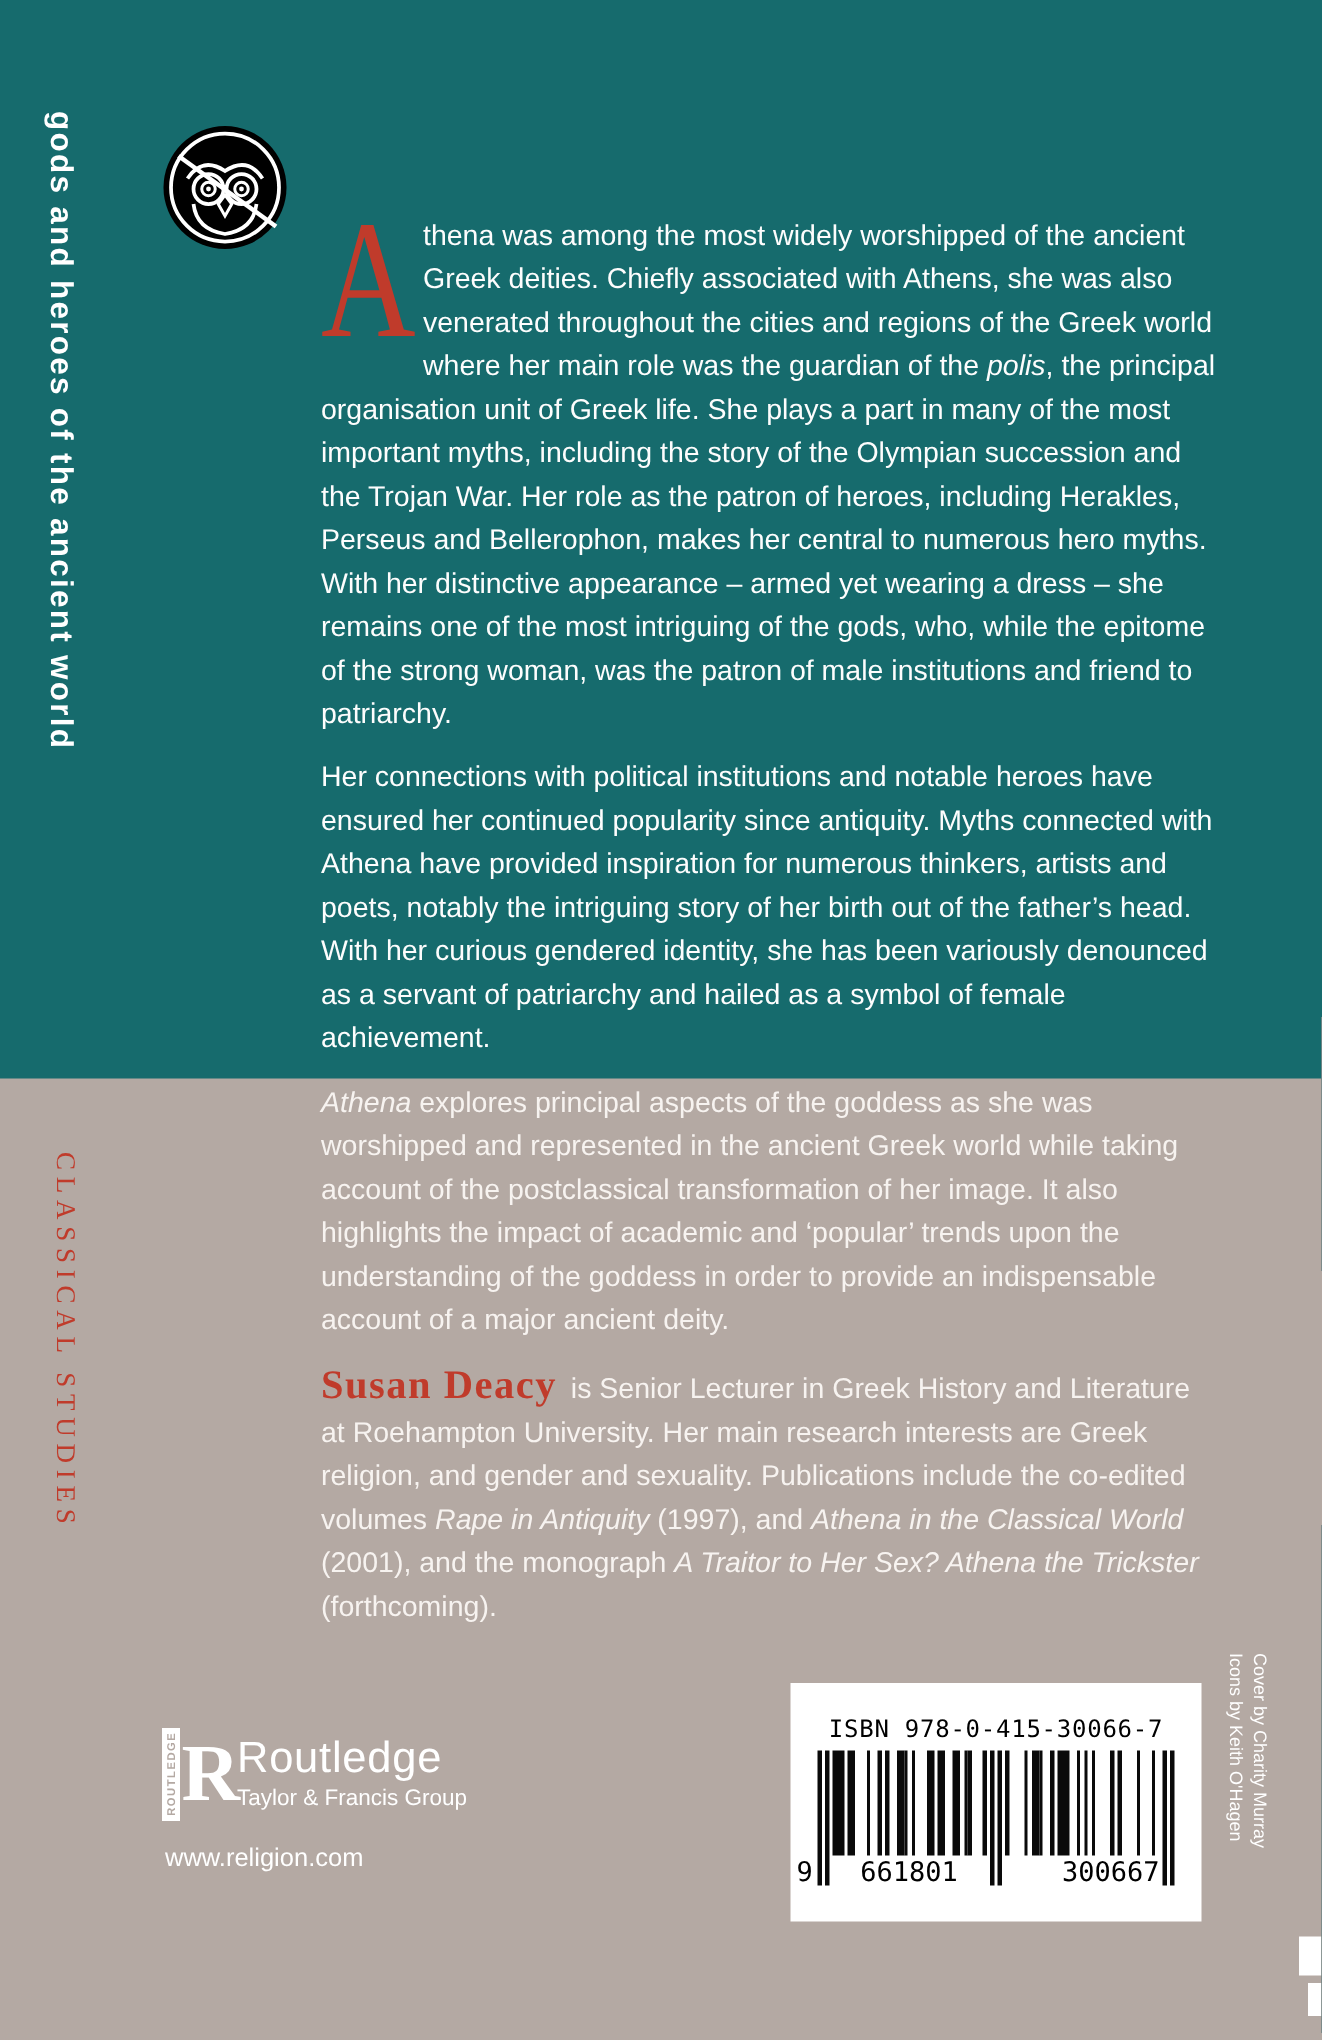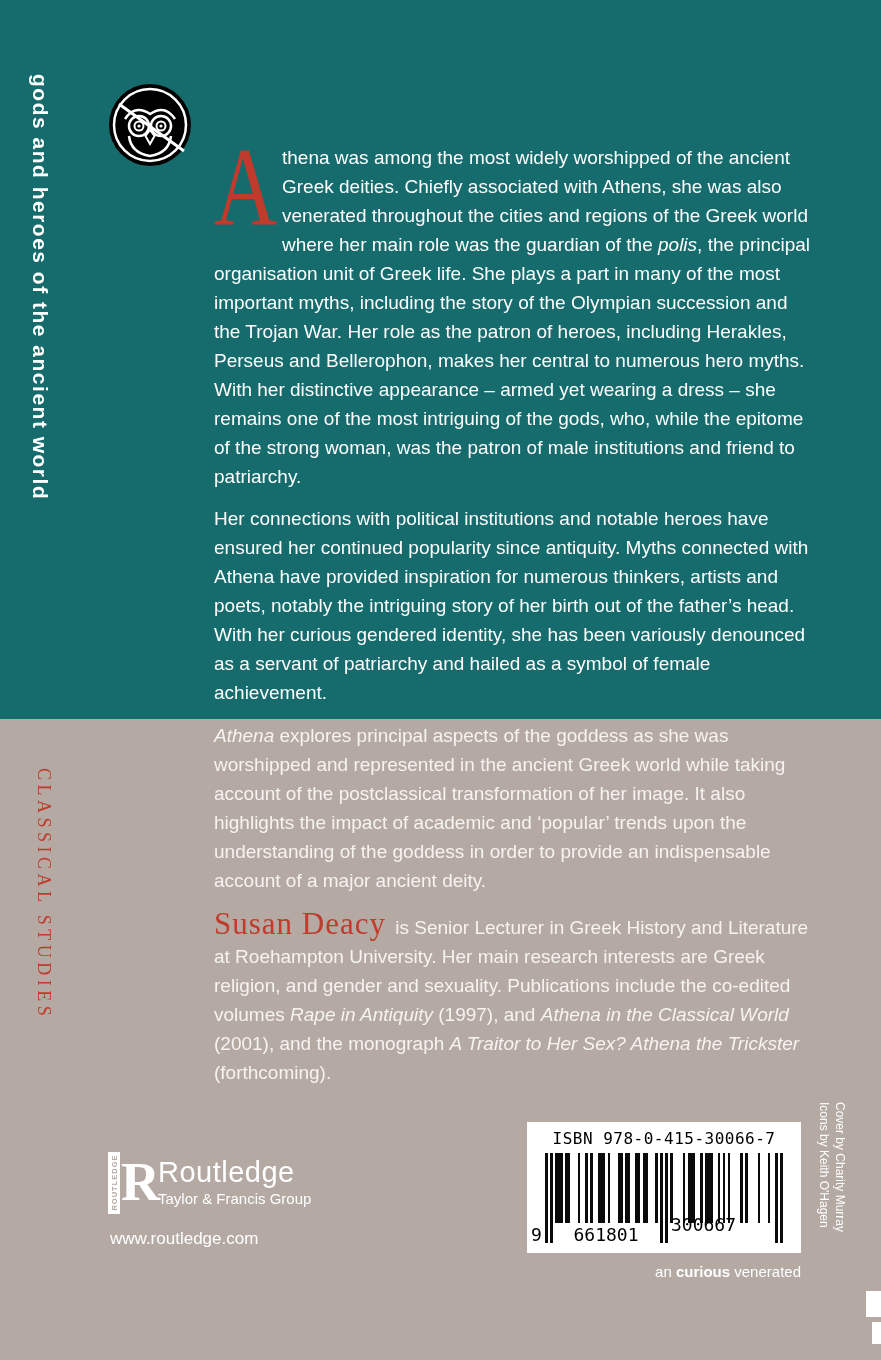--- a/index.html
+++ b/index.html
@@ -16,50 +16,50 @@
 
   .blurb{position:absolute;left:214px;top:143px;width:600px;color:#fdfdfd;
          font-size:19px;line-height:29px;text-align:left;}
   .blurb p{margin:0 0 13px 0;}
   .dropcap{float:left;width:60px;font-family:"Liberation Serif",serif;font-size:112px;
            line-height:88px;color:var(--red,#c03b2b);transform:scaleX(.78);
            transform-origin:0 50%;margin:0 8px 0 0;}
   .lower{position:absolute;left:214px;top:721px;width:600px;color:#f7f3f0;
          font-size:19px;line-height:29px;}
   .lower p{margin:0 0 14px 0;}
-  .author-name{font-family:"Liberation Serif",serif;font-weight:400;font-size:31px;
+  .author-name{font-family:"Liberation Serif",serif;font-weight:700;font-size:27px;
                color:var(--red,#c03b2b);letter-spacing:1px;padding-right:4px;}
 
   
   .rl-mark{position:absolute;left:108px;top:1152px;width:56px;height:62px;}
   .rl-bar{position:absolute;left:0;top:0;width:12px;height:62px;background:#fff;}
   .rl-bar span{position:absolute;left:-25px;top:24px;width:62px;height:13px;
                transform:rotate(-90deg);transform-origin:center;display:block;
                font-size:7.5px;font-weight:bold;letter-spacing:1px;color:var(--mauve,#b4a9a3);
                text-align:center;line-height:13px;}
   .rl-r{position:absolute;left:13px;top:0;font-family:"Liberation Serif",serif;font-weight:bold;
         font-size:54px;line-height:60px;color:#fff;}
   .rl-word{position:absolute;left:158px;top:1156px;color:#fff;}
   .rl-name{font-size:29px;letter-spacing:.5px;line-height:32px;}
   .rl-group{font-size:15px;margin-top:2px;}
   .rl-site{position:absolute;left:110px;top:1229px;color:#fff;font-size:17px;}
 
   
-  .bc-box{position:absolute;left:527px;top:1122px;width:274px;height:131px;background:#fff;
-          box-sizing:border-box;padding:7px 17px 6px 17px;}
+  .bc-box{position:absolute;left:527px;top:1122px;width:274px;height:159px;background:#fff;
+          box-sizing:border-box;padding:21px 17px 6px 17px;}
   .bc-isbn{font-family:"DejaVu Sans Mono",monospace;font-size:16px;letter-spacing:.5px;
            color:#000;text-align:center;margin-bottom:5px;white-space:nowrap;}
   .bc-wrap{position:relative;width:238px;height:92px;margin:0 auto;}
   .bc-wrap i.bar{position:absolute;top:0;width:2.5px;height:70px;background:#0a0a0a;}
   .bc-wrap i.bar.guard{height:90px;}
   .bc-digits{position:absolute;bottom:-1px;left:0;width:238px;height:22px;
              font-family:"DejaVu Sans Mono",monospace;font-size:18px;color:#000;}
   .bc-d-lead{position:absolute;left:-14px;bottom:0;}
   .bc-d-left{position:absolute;left:10px;width:102px;bottom:0;text-align:center;}
-  .bc-d-right{position:absolute;left:126px;width:102px;bottom:10px;text-align:left;}
+  .bc-d-right{position:absolute;left:126px;width:102px;bottom:0;text-align:right;}
 
   .credit{position:absolute;transform-origin:0 0;transform:rotate(90deg);
           font-size:12px;color:#fff;white-space:nowrap;line-height:14px;}
   .credit-icons{left:831px;top:1102px;}
   .credit-cover{left:847px;top:1102px;}
 
   .informa{position:absolute;left:527px;top:1263px;width:274px;text-align:right;
            color:#fff;font-size:15px;}
   .informa b{font-weight:bold;}
 
@@ -108,21 +108,21 @@
   <div class="rl-mark">
     <div class="rl-bar">
       <span>ROUTLEDGE</span>
     </div>
     <div class="rl-r">R</div>
   </div>
   <div class="rl-word">
     <div class="rl-name">Routledge</div>
     <div class="rl-group">Taylor &amp; Francis Group</div>
   </div>
-  <div class="rl-site">www.routledge.com</div>
+  <div class="rl-site">www.religion.com</div>
 
   <div class="bc-box">
     <div class="bc-isbn">ISBN 978-0-415-30066-7</div>
     <div class="bc-wrap">
         <i class="bar guard" style="left: 0px;"></i>
         <i class="bar guard" style="left: 5px;"></i>
         <i class="bar" style="left: 10px;"></i>
         <i class="bar" style="left: 12.5px;"></i>
         <i class="bar" style="left: 15px;"></i>
         <i class="bar" style="left: 20px;"></i>

